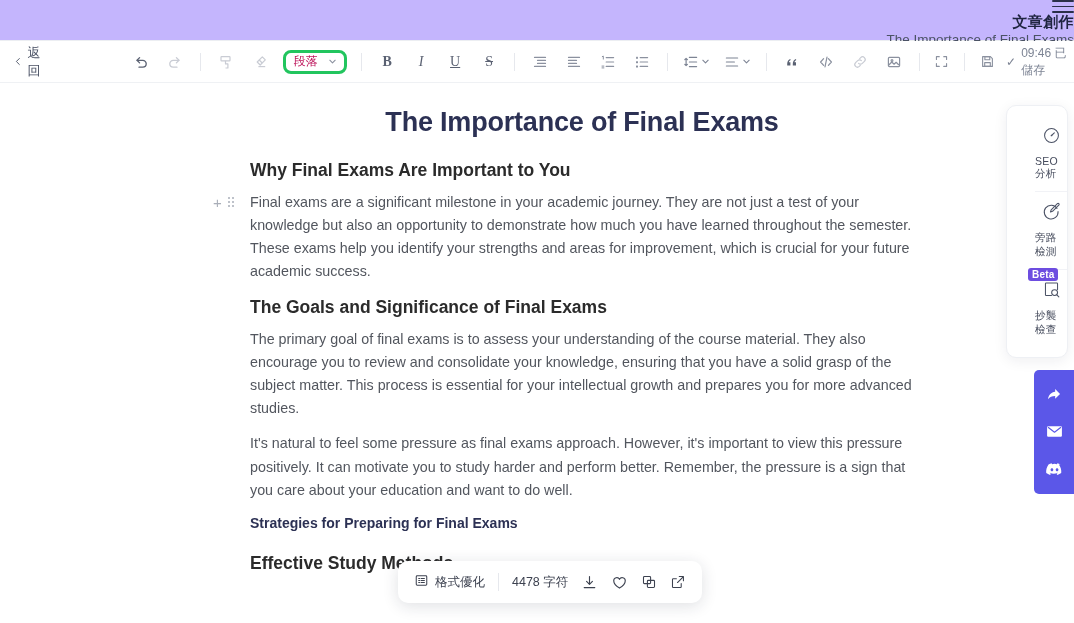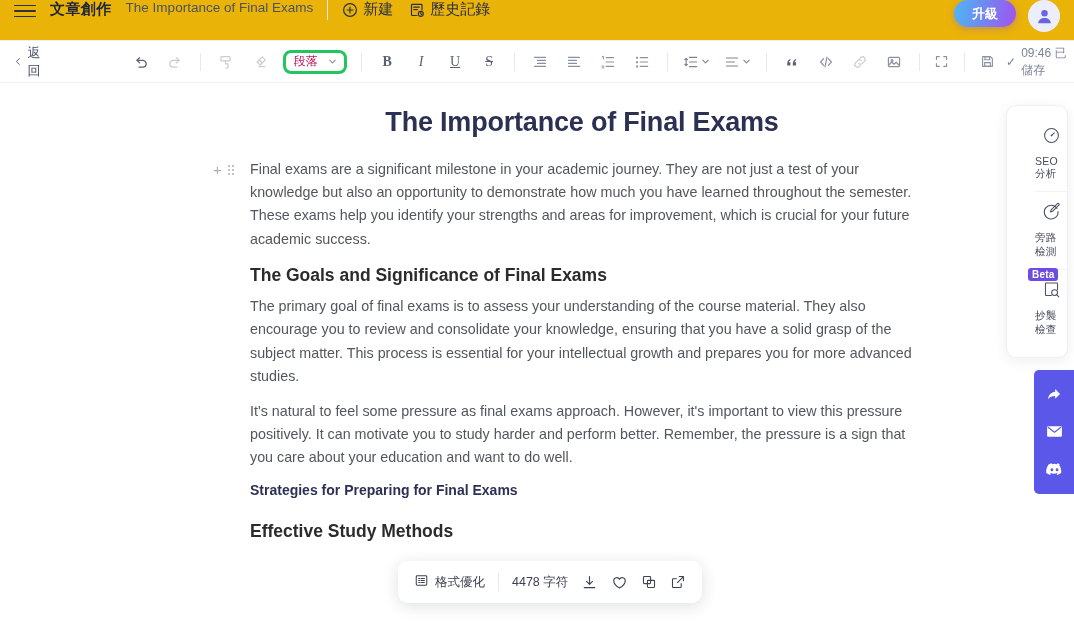--- a/index.html
+++ b/index.html
@@ -8,22 +8,23 @@
     overflow: hidden;
     background: #ffffff;
     font-family: "Liberation Sans", sans-serif;
     color: #333;
   }
   #app { position: relative; width: 1074px; height: 623px; background:#fff; }
 
   
   .header {
     position: absolute; top:0; left:0; width:1074px; height:41px;
-    display:flex; align-items:flex-start; background:#eab308;
+    display:flex; align-items:flex-end; background:#c4b5fd;
     border-bottom:1px solid #eceef2;
+    flex-direction:column;
   }
   .hamburger { margin-left:14px; width:22px; height:22px; display:flex; flex-direction:column;
     justify-content:center; gap:4px; cursor:pointer; }
   .hamburger span { display:block; height:1.6px; background:#2b3049; border-radius:2px; }
   .brand { margin-left:14px; font-size:15px; font-weight:bold; color:#1f2440; letter-spacing:.4px; }
   .doc-title { margin-left:14px; font-size:13.5px; color:#4b5265; white-space:nowrap; }
   .hdr-sep { width:1px; height:20px; background:#e2e5eb; margin:0 14px; }
   .hdr-btn { display:flex; align-items:center; gap:5px; font-size:15px; color:#2b3049; cursor:pointer; margin-right:16px; }
   .hdr-btn svg { display:block; }
   .spacer { flex:1; }
@@ -329,20 +330,23 @@
       <span>✓</span>
       <span>09:46 已儲存</span>
     </div>
   </div>
 
   <div class="doc">
     <div class="doc-inner">
 
       <div class="h1">The Importance of Final Exams</div>
 
+      <div class="block">
+        <div class="h3">Why Final Exams Are Important to You</div>
+      </div>
 
       <div class="block">
         <div class="gutter">
           <span class="g-plus">+</span>
           <span class="g-drag">
             <i></i>
               <i></i>
               <i></i>
               <i></i>
               <i></i>

